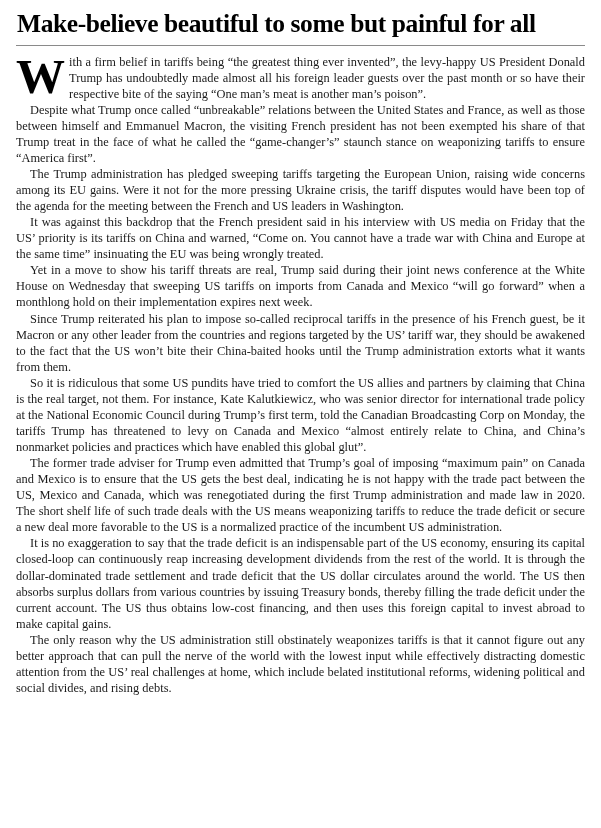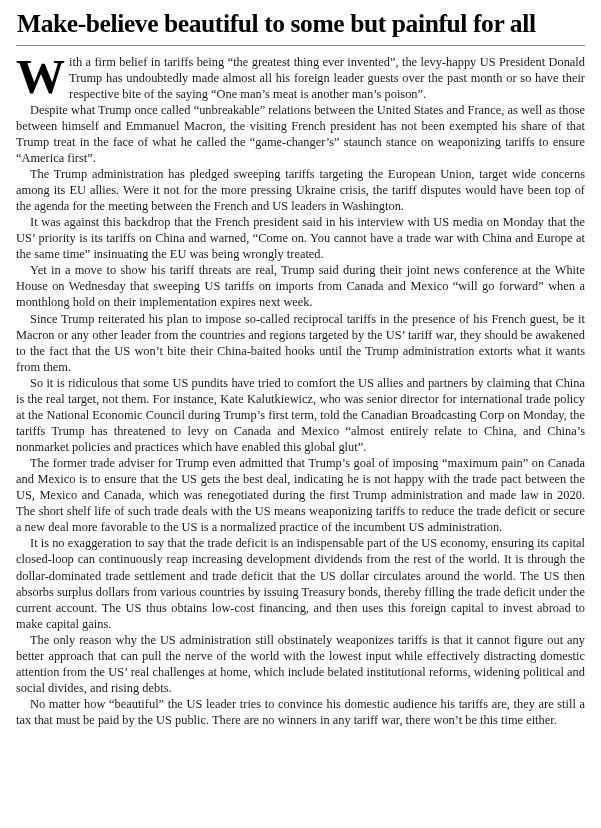--- a/index.html
+++ b/index.html
@@ -74,24 +74,23 @@
 
 <div class="page">
 
   <h1 class="headline">Make-believe beautiful to some but painful for all</h1>
 
   <hr class="rule">
 
   <div class="article">
     <p class="first clearfix"><span class="dropcap">W</span><span>ith a firm belief in tariffs being “the greatest thing ever invented”, the levy-happy US President Donald Trump has undoubtedly made almost all his foreign leader guests over the past month or so have their respective bite of the saying “One man’s meat is another man’s poison”.</span></p>
     <p>Despite what Trump once called “unbreakable” relations between the United States and France, as well as those between himself and Emmanuel Macron, the visiting French president has not been exempted his share of that Trump treat in the face of what he called the “game-changer’s” staunch stance on weaponizing tariffs to ensure “America first”.</p>
-    <p>The Trump administration has pledged sweeping tariffs targeting the European Union, target wide concerns among its EU allies. Were it not for the more pressing Ukraine crisis, the tariff disputes would have been top of the agenda for the meeting between the French and US leaders in Washington.</p>
-    <p>It was against this backdrop that the French president said in his interview with US media on Monday that the US’ priority is its tariffs on China and warned, “Come on. You cannot have a trade war with China and Europe at the same time” insinuating the EU was being wrongly treated.</p>
+    <p>The Trump administration has pledged sweeping tariffs targeting the European Union, raising wide concerns among its EU gains. Were it not for the more pressing Ukraine crisis, the tariff disputes would have been top of the agenda for the meeting between the French and US leaders in Washington.</p>
+    <p>It was against this backdrop that the French president said in his interview with US media on Friday that the US’ priority is its tariffs on China and warned, “Come on. You cannot have a trade war with China and Europe at the same time” insinuating the EU was being wrongly treated.</p>
     <p>Yet in a move to show his tariff threats are real, Trump said during their joint news conference at the White House on Wednesday that sweeping US tariffs on imports from Canada and Mexico “will go forward” when a monthlong hold on their implementation expires next week.</p>
     <p>Since Trump reiterated his plan to impose so-called reciprocal tariffs in the presence of his French guest, be it Macron or any other leader from the countries and regions targeted by the US’ tariff war, they should be awakened to the fact that the US won’t bite their China-baited hooks until the Trump administration extorts what it wants from them.</p>
     <p>So it is ridiculous that some US pundits have tried to comfort the US allies and partners by claiming that China is the real target, not them. For instance, Kate Kalutkiewicz, who was senior director for international trade policy at the National Economic Council during Trump’s first term, told the Canadian Broadcasting Corp on Monday, the tariffs Trump has threatened to levy on Canada and Mexico “almost entirely relate to China, and China’s nonmarket policies and practices which have enabled this global glut”.</p>
     <p>The former trade adviser for Trump even admitted that Trump’s goal of imposing “maximum pain” on Canada and Mexico is to ensure that the US gets the best deal, indicating he is not happy with the trade pact between the US, Mexico and Canada, which was renegotiated during the first Trump administration and made law in 2020. The short shelf life of such trade deals with the US means weaponizing tariffs to reduce the trade deficit or secure a new deal more favorable to the US is a normalized practice of the incumbent US administration.</p>
     <p>It is no exaggeration to say that the trade deficit is an indispensable part of the US economy, ensuring its capital closed-loop can continuously reap increasing development dividends from the rest of the world. It is through the dollar-dominated trade settlement and trade deficit that the US dollar circulates around the world. The US then absorbs surplus dollars from various countries by issuing Treasury bonds, thereby filling the trade deficit under the current account. The US thus obtains low-cost financing, and then uses this foreign capital to invest abroad to make capital gains.</p>
     <p>The only reason why the US administration still obstinately weaponizes tariffs is that it cannot figure out any better approach that can pull the nerve of the world with the lowest input while effectively distracting domestic attention from the US’ real challenges at home, which include belated institutional reforms, widening political and social divides, and rising debts.</p>
-    <p>No matter how “beautiful” the US leader tries to convince his domestic audience his tariffs are, they are still a tax that must be paid by the US public. There are no winners in any tariff war, there won’t be this time either.</p>
   </div>
 
 </div>
 
 </body></html>

